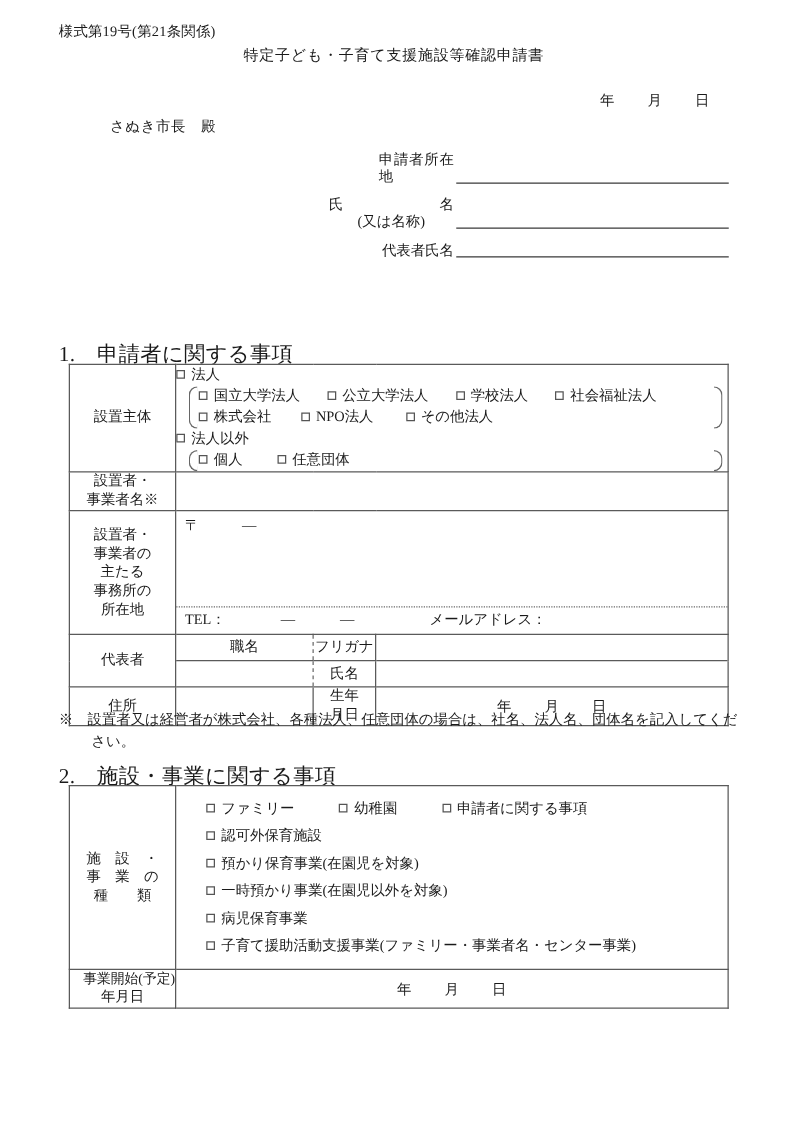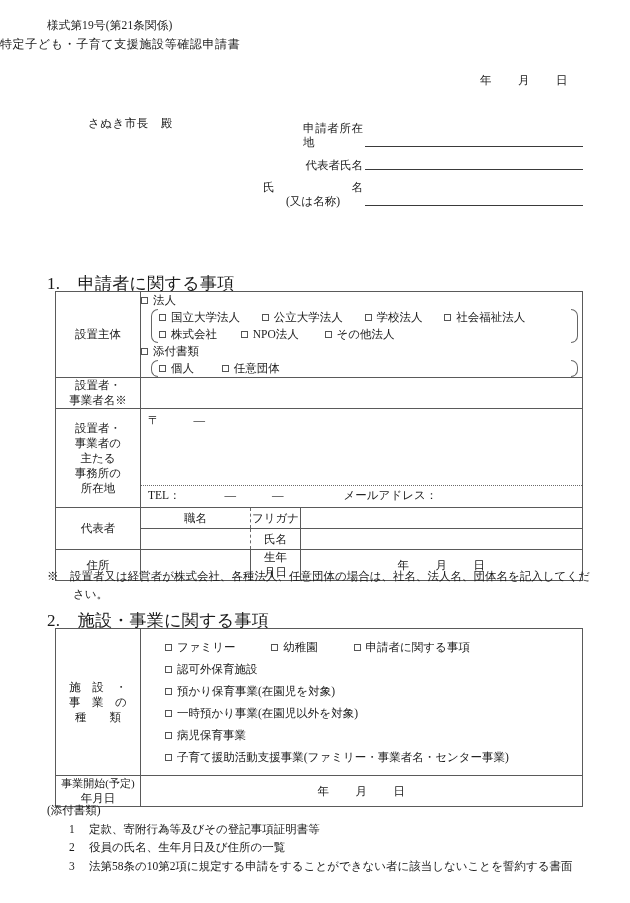--- a/index.html
+++ b/index.html
@@ -31,35 +31,36 @@
     left: 47px;
     top: 18px;
     font-size: 11.5px;
     letter-spacing: 0.2px;
   }
   .doc-title {
     position: absolute;
     left: 0;
     top: 36px;
     width: 630px;
+    text-align: center;
     font-size: 12px;
     letter-spacing: 0.6px;
   }
   .date-line {
     position: absolute;
     left: 480px;
     top: 73px;
     font-size: 11.5px;
     letter-spacing: 0.5px;
   }
   .date-line .gap { display: inline-block; width: 26px; }
   .addressee {
     position: absolute;
     left: 88px;
-    top: 116px;
+    top: 94px;
     font-size: 11.5px;
     letter-spacing: 0.5px;
   }
   .addressee .sp { display: inline-block; width: 12px; }
 
   
   .applicant {
     position: absolute;
     left: 263px;
     top: 128px;
@@ -241,52 +242,52 @@
     position: absolute;
     left: 47px;
     top: 801px;
     font-size: 11.5px;
     line-height: 18.5px;
   }
   .attach .att-title { display: block; }
   .attach .att-item { display: block; padding-left: 22px; }
   .attach .att-item .num { display: inline-block; width: 20px; }
 
-  .nowrap { white-space: nowrap; }
+  .nowrap { white-space: nowrap; text-align: right; }
 </style>
 </head>
 <body>
 
 <div class="page">
 
   <div class="form-no">様式第19号(第21条関係)</div>
   <div class="doc-title">特定子ども・子育て支援施設等確認申請書</div>
 
   <div class="date-line">
     <span>年</span><span class="gap"></span><span>月</span><span class="gap"></span><span>日</span>
   </div>
 
   <div class="addressee">
     <span>さぬき市長</span><span class="sp"></span><span>殿</span>
   </div>
 
   <div class="applicant">
     <div class="ap-row">
       <div class="ap-label">申請者所在地</div>
-      <div class="ap-rule"></div>
-    </div>
-    <div class="ap-row">
-      <div class="ap-label two-line">代表者氏名</div>
       <div class="ap-rule"></div>
     </div>
     <div class="ap-row tall">
       <div class="ap-stack">
         <div class="l1">氏　　名</div>
         <div class="l2">(又は名称)</div>
       </div>
+      <div class="ap-rule"></div>
+    </div>
+    <div class="ap-row">
+      <div class="ap-label two-line">代表者氏名</div>
       <div class="ap-rule"></div>
     </div>
   </div>
 
 
   <div class="sec-heading" id="sec1-heading">1.　申請者に関する事項</div>
 
   <table class="form" id="table1">
     <colgroup>
       <col style="width:85px">
@@ -317,21 +318,21 @@
             </div>
             <div class="line-row">
               <span class="opt"><span class="cb"></span><span>株式会社</span></span>
               <span style="display:inline-block;width:18px"></span>
               <span class="opt"><span class="cb"></span><span>NPO法人</span></span>
               <span style="display:inline-block;width:20px"></span>
               <span class="opt"><span class="cb"></span><span>その他法人</span></span>
             </div>
           </div>
           <div class="line-row">
-            <span class="opt"><span class="cb"></span><span>添付書類</span></span>
+            <span class="opt"><span class="cb"></span><span>法人以外</span></span>
           </div>
           <div class="indent-group">
             <span class="brk left"></span>
             <span class="brk right"></span>
             <div class="line-row">
               <span class="opt"><span class="cb"></span><span>個人</span></span>
               <span style="display:inline-block;width:22px"></span>
               <span class="opt"><span class="cb"></span><span>任意団体</span></span>
             </div>
           </div>
@@ -452,20 +453,14 @@
           <div class="nowrap" style="font-size:11px">事業開始(予定)</div>
           <div>年月日</div>
         </td>
         <td class="ymd">
           <span>年</span><span class="gap"></span><span>月</span><span class="gap"></span><span>日</span>
         </td>
       </tr>
     </tbody>
   </table>
 
-  <div class="attach">
-    <span class="att-title">(添付書類)</span>
-    <span class="att-item"><span class="num">1</span><span>定款、寄附行為等及びその登記事項証明書等</span></span>
-    <span class="att-item"><span class="num">2</span><span>役員の氏名、生年月日及び住所の一覧</span></span>
-    <span class="att-item"><span class="num">3</span><span>法第58条の10第2項に規定する申請をすることができない者に該当しないことを誓約する書面</span></span>
-  </div>
 
 </div>
 
 </body></html>

